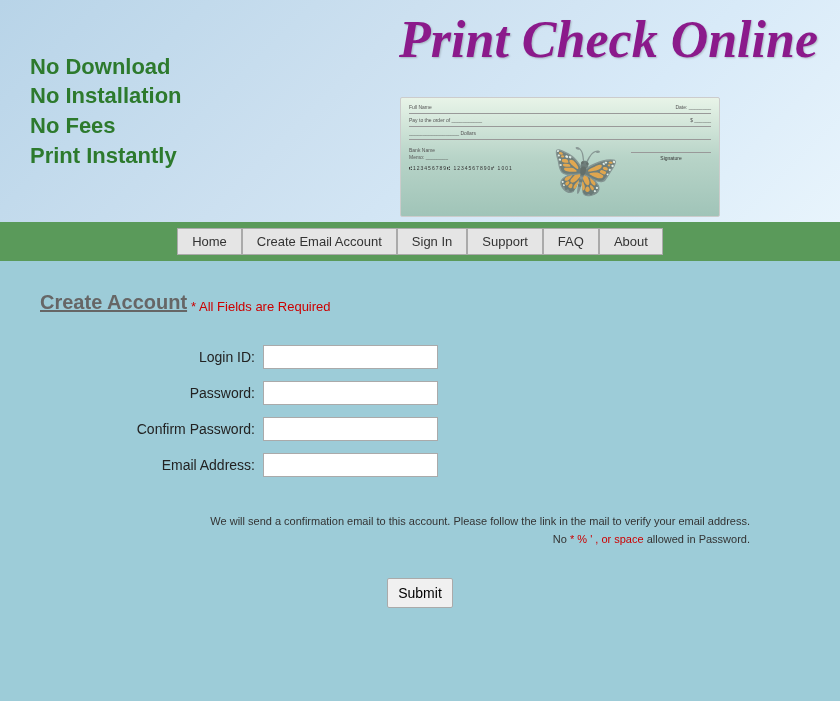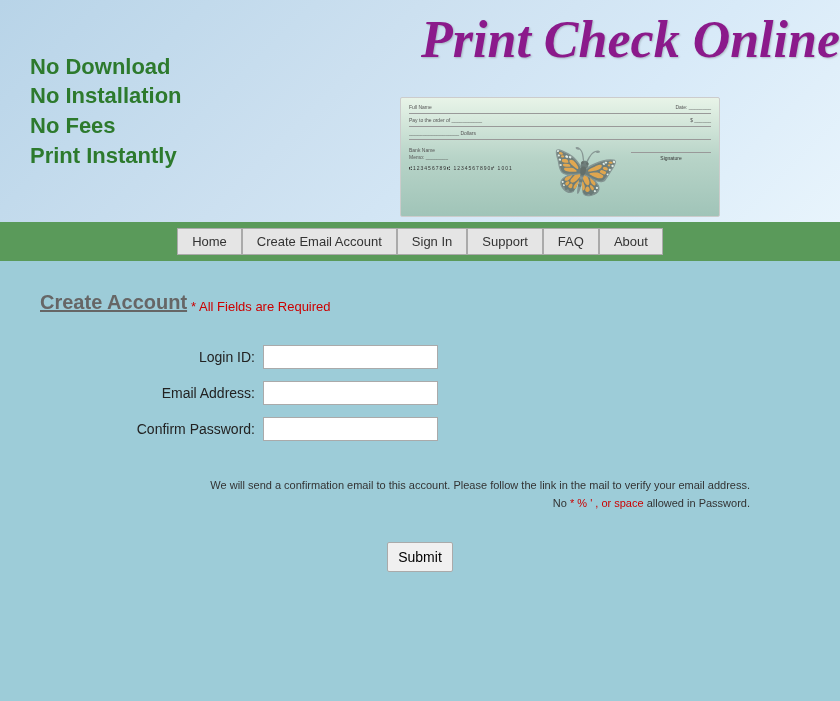--- a/index.html
+++ b/index.html
@@ -25,21 +25,21 @@
       line-height: 1.35;
     }
     .site-title {
       font-family: 'Times New Roman', serif;
       font-size: 52px;
       font-weight: bold;
       color: #8b1a8b;
       font-style: italic;
       position: absolute;
       top: 10px;
-      right: 0;
+      right: 22px;
       text-shadow: 1px 1px 2px rgba(0,0,0,0.2);
       white-space: nowrap;
     }
     
     .checks-area {
       position: absolute;
       right: 20px;
       bottom: 0px;
       width: 500px;
       height: 130px;
@@ -265,30 +265,34 @@
     <span class="required-note">* All Fields are Required</span>
   </div>
 
   <div class="form-area">
 
     <div class="form-row">
       <label class="form-label">Login ID:</label>
       <input class="form-input" type="text" style="">
     </div>
 
+    <div class="form-row">
+      <label class="form-label">Password:</label>
+      <input class="form-input" type="password" style="">
+    </div>
+
+    <div class="form-row">
+      <label class="form-label">Confirm Password:</label>
+      <input class="form-input" type="password" style="">
+    </div>
 
     <div class="form-row">
       <label class="form-label">Email Address:</label>
       <input class="form-input" type="email" style="">
     </div>
-
-    <div class="form-row">
-      <label class="form-label">Confirm Password:</label>
-      <input class="form-input" type="password" style="">
-    </div>
   </div>
 
   <div class="notice-text">
     <span>We will send a confirmation email to this account. Please follow the link in the mail to verify your email address.</span><br>
     <span>No </span><span class="highlight">* % ' , or space</span><span> allowed in Password.</span>
   </div>
 
   <div class="submit-area">
     <button class="submit-btn">Submit</button>
   </div>

